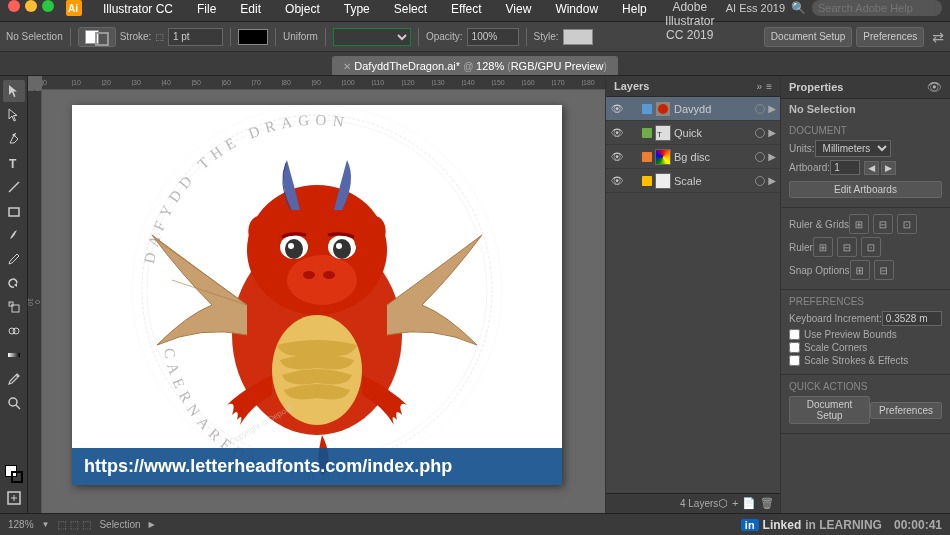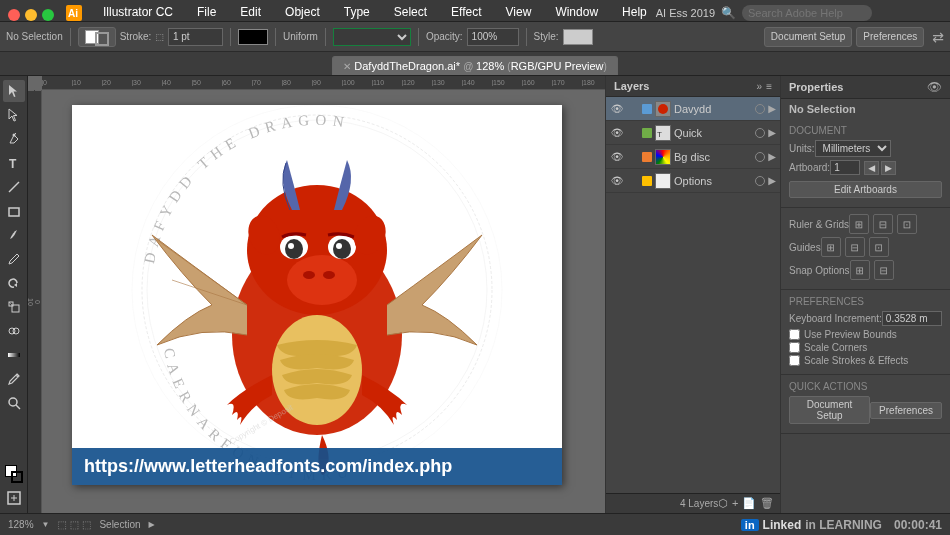--- a/index.html
+++ b/index.html
@@ -3,21 +3,21 @@
   <meta charset="utf-8">
   <style>
     * { margin: 0; padding: 0; box-sizing: border-box; }
     body { width: 950px; height: 535px; overflow: hidden; font-family: -apple-system, 'Helvetica Neue', Arial, sans-serif; font-size: 11px; background: #1e1e1e; color: #ccc; }
 
     
     #menubar {
       height: 22px;
       background: #3a3a3a;
       display: flex;
-      align-items: flex-end;
+      align-items: flex-start;
       padding: 0 8px;
       gap: 2px;
       border-bottom: 1px solid #222;
     }
     .traffic-lights { display: flex; gap: 5px; margin-right: 10px; align-items: center; }
     .tl { width: 12px; height: 12px; border-radius: 50%; }
     .tl.red { background: #ff5f57; }
     .tl.yellow { background: #febc2e; }
     .tl.green { background: #28c840; }
     .app-icon { width: 16px; height: 16px; margin-right: 4px; }
@@ -282,20 +282,21 @@
   <span class="menu-item">Illustrator CC</span>
   <span class="menu-item">File</span>
   <span class="menu-item">Edit</span>
   <span class="menu-item">Object</span>
   <span class="menu-item">Type</span>
   <span class="menu-item">Select</span>
   <span class="menu-item">Effect</span>
   <span class="menu-item">View</span>
   <span class="menu-item">Window</span>
   <span class="menu-item">Help</span>
+  <div class="menu-center">Adobe Illustrator CC 2019</div>
   <div class="menu-right">
     <span style="font-size:11px;color:#ccc;cursor:pointer;">AI Ess 2019</span>
     <span style="color:#aaa;">🔍</span>
     <input class="menu-search" type="text" placeholder="Search Adobe Help" style="">
   </div>
 </div>
 
 <div id="toolbar">
   <span class="tb-label">No Selection</span>
   <div class="tb-sep"></div>
@@ -595,21 +596,21 @@
       </div>
       <span class="layer-name">Bg disc</span>
       <div class="layer-indicator"></div>
       <span style="font-size:10px;color:#aaa;cursor:pointer;">▶</span>
     </div>
     <div class="layer-item">
       <span class="layer-eye">👁</span>
       <span class="layer-lock"></span>
       <div class="layer-color" style="background:#ffc000;"></div>
       <div class="layer-thumb" style="background:#eee;"></div>
-      <span class="layer-name">Options</span>
+      <span class="layer-name">Scale</span>
       <div class="layer-indicator"></div>
       <span style="font-size:10px;color:#aaa;cursor:pointer;">▶</span>
     </div>
     <div style="flex:1;"></div>
     <div class="layers-footer">
       <span class="footer-label">4 Layers</span>
       <div class="footer-icons">
         <span class="footer-icon" title="Make/Release Clipping Mask">⬡</span>
         <span class="footer-icon" title="Add Sub Layer">+</span>
         <span class="footer-icon" title="New Layer">📄</span>
@@ -651,21 +652,21 @@
     <div class="prop-section">
       <div class="prop-row">
         <span class="prop-label">Ruler &amp; Grids</span>
         <div class="icon-row">
           <div class="icon-box">⊞</div>
           <div class="icon-box">⊟</div>
           <div class="icon-box">⊡</div>
         </div>
       </div>
       <div class="prop-row">
-        <span class="prop-label">Guides</span>
+        <span class="prop-label">Ruler</span>
         <div class="icon-row">
           <div class="icon-box">⊞</div>
           <div class="icon-box">⊟</div>
           <div class="icon-box">⊡</div>
         </div>
       </div>
       <div class="prop-row">
         <span class="prop-label">Snap Options</span>
         <div class="icon-row">
           <div class="icon-box">⊞</div>

